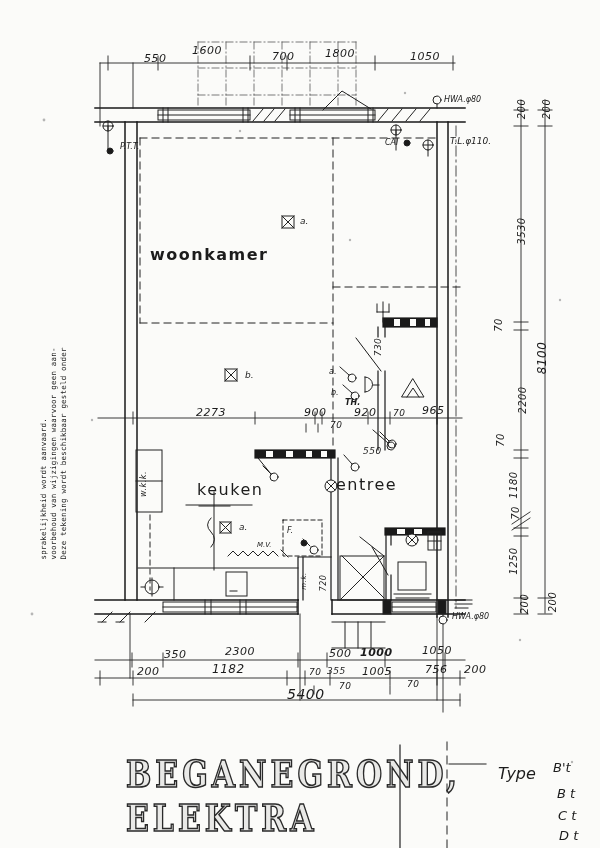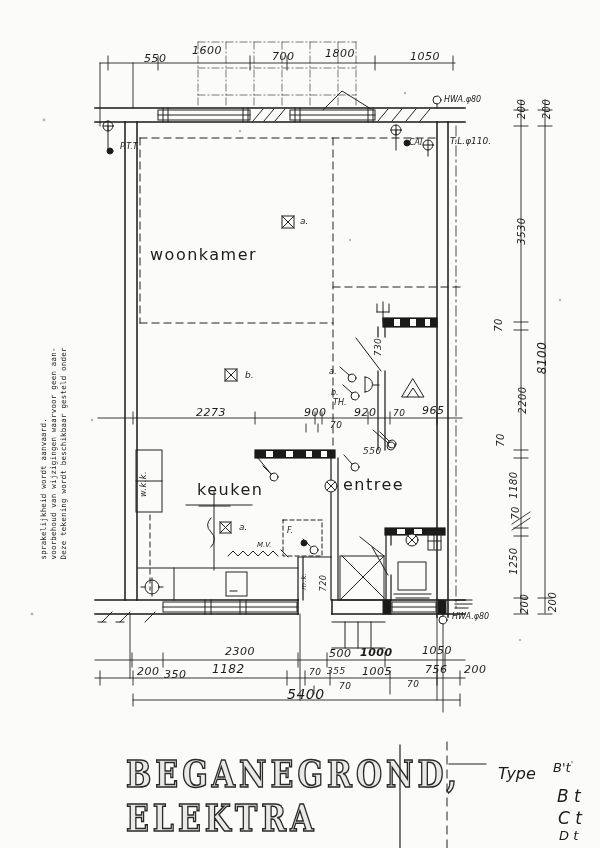--- a/index.html
+++ b/index.html
@@ -232,21 +232,21 @@
 </div>
 
 <span class="t dim" style="left:118px;top:52px;">550</span>
 <span class="t dim" style="left:166px;top:44px;font-size:11px;">1600</span>
 <span class="t dim" style="left:246px;top:50px;">700</span>
 <span class="t dim" style="left:299px;top:47px;">1800</span>
 <span class="t dim" style="left:384px;top:50px;">1050</span>
 
 <span class="t sm" style="left:444px;top:95px;">HWA.φ80</span>
 <span class="t sm" style="left:120px;top:142px;text-align:right;">P.T.T.</span>
-<span class="t sm" style="left:385px;top:138px;margin-left:24px;">CAI</span>
+<span class="t sm" style="left:385px;top:138px;">CAI</span>
 <span class="t sm" style="left:450px;top:136px;font-size:9px;">T.L.φ110.</span>
 
 <span class="t vdim" style="left:521px;top:109px;">200</span>
 <span class="t vdim" style="left:521px;top:231px;">3530</span>
 <span class="t vdim" style="left:498px;top:325px;">70</span>
 <span class="t vdim" style="left:522px;top:400px;">2200</span>
 <span class="t vdim" style="left:500px;top:440px;">70</span>
 <span class="t vdim" style="left:513px;top:485px;">1180</span>
 <span class="t vdim" style="left:515px;top:513px;">70</span>
 <span class="t vdim" style="left:513px;top:561px;">1250</span>
@@ -259,52 +259,52 @@
 <span class="t dim" style="left:170px;top:406px;">2273</span>
 <span class="t dim" style="left:278px;top:406px;">900</span>
 <span class="t dim" style="left:328px;top:406px;">920</span>
 <span class="t dim" style="left:367px;top:408px;font-size:9px;">70</span>
 <span class="t dim" style="left:396px;top:404px;">965</span>
 <span class="t dim" style="left:304px;top:420px;font-size:9px;">70</span>
 <span class="t vdim" style="left:378px;top:347px;font-size:9px;">730</span>
 <span class="t dim" style="left:337px;top:446px;font-size:9px;">550</span>
 <span class="t vdim" style="left:323px;top:583px;font-size:8px;">720</span>
 
-<span class="t room" style="left:150px;top:245px;">woonkamer</span>
+<span class="t room" style="left:150px;top:245px;font-weight:bold;">woonkamer</span>
 <span class="t room" style="left:185px;top:480px;margin-left:12px;">keuken</span>
-<span class="t room" style="left:343px;top:475px;">entree</span>
+<span class="t room" style="left:336px;top:475px;">entree</span>
 
 <span class="t sm" style="left:300px;top:216px;font-size:9px;">a.</span>
 <span class="t sm" style="left:245px;top:370px;font-size:9px;">b.</span>
 <span class="t sm" style="left:329px;top:367px;">a.</span>
 <span class="t sm" style="left:331px;top:388px;">b.</span>
-<span class="t sm" style="left:333px;top:398px;">TH.</span>
+<span class="t sm" style="left:345px;top:398px;font-weight:bold;">TH.</span>
 <span class="t sm" style="left:257px;top:541px;font-size:7px;">M.V.</span>
 <span class="t sm" style="left:287px;top:526px;">F.</span>
 <span class="t sm" style="left:239px;top:522px;font-size:9px;">a.</span>
 <span class="t vdim" style="left:143px;top:484px;font-size:8px;">w.k.k.</span>
 <span class="t vdim" style="left:304px;top:581px;font-size:7px;">m.k.</span>
 
-<span class="t dim" style="left:138px;top:668px;">350</span>
+<span class="t dim" style="left:138px;top:648px;">350</span>
 <span class="t dim" style="left:199px;top:645px;">2300</span>
 <span class="t dim" style="left:303px;top:647px;">500</span>
 <span class="t dim" style="left:334px;top:646px;font-weight:bold;">1000</span>
 <span class="t dim" style="left:396px;top:644px;">1050</span>
 <span class="t dim" style="left:111px;top:665px;">200</span>
 <span class="t dim" style="left:186px;top:662px;font-size:12px;">1182</span>
 <span class="t dim" style="left:283px;top:667px;font-size:9px;">70</span>
 <span class="t dim" style="left:301px;top:666px;font-size:9px;">355</span>
 <span class="t dim" style="left:336px;top:665px;">1005</span>
 <span class="t dim" style="left:399px;top:663px;">756</span>
 <span class="t dim" style="left:438px;top:663px;">200</span>
 <span class="t dim" style="left:313px;top:681px;font-size:9px;">70</span>
 <span class="t dim" style="left:381px;top:679px;font-size:9px;">70</span>
 <span class="t dim" style="left:261px;top:686px;font-size:14px;">5400</span>
 
 <span class="t stencil" style="left:126px;top:752px;">BEGANEGROND,</span>
 <span class="t stencil" style="left:126px;top:796px;">ELEKTRA</span>
 <span class="t hand" style="left:450px;top:764px;font-size:16px;">Type</span>
 <span class="t hand" style="left:505px;top:760px;font-size:13px;">B't</span>
-<span class="t hand" style="left:509px;top:786px;font-size:17px;text-align:center;">B t</span>
-<span class="t hand" style="left:510px;top:808px;font-size:17px;">C t</span>
+<span class="t hand" style="left:509px;top:786px;font-size:13px;text-align:center;">B t</span>
+<span class="t hand" style="left:510px;top:808px;font-size:13px;">C t</span>
 <span class="t hand" style="left:511px;top:828px;font-size:13px;">D t</span>
 
 </div>
 
 </body></html>

